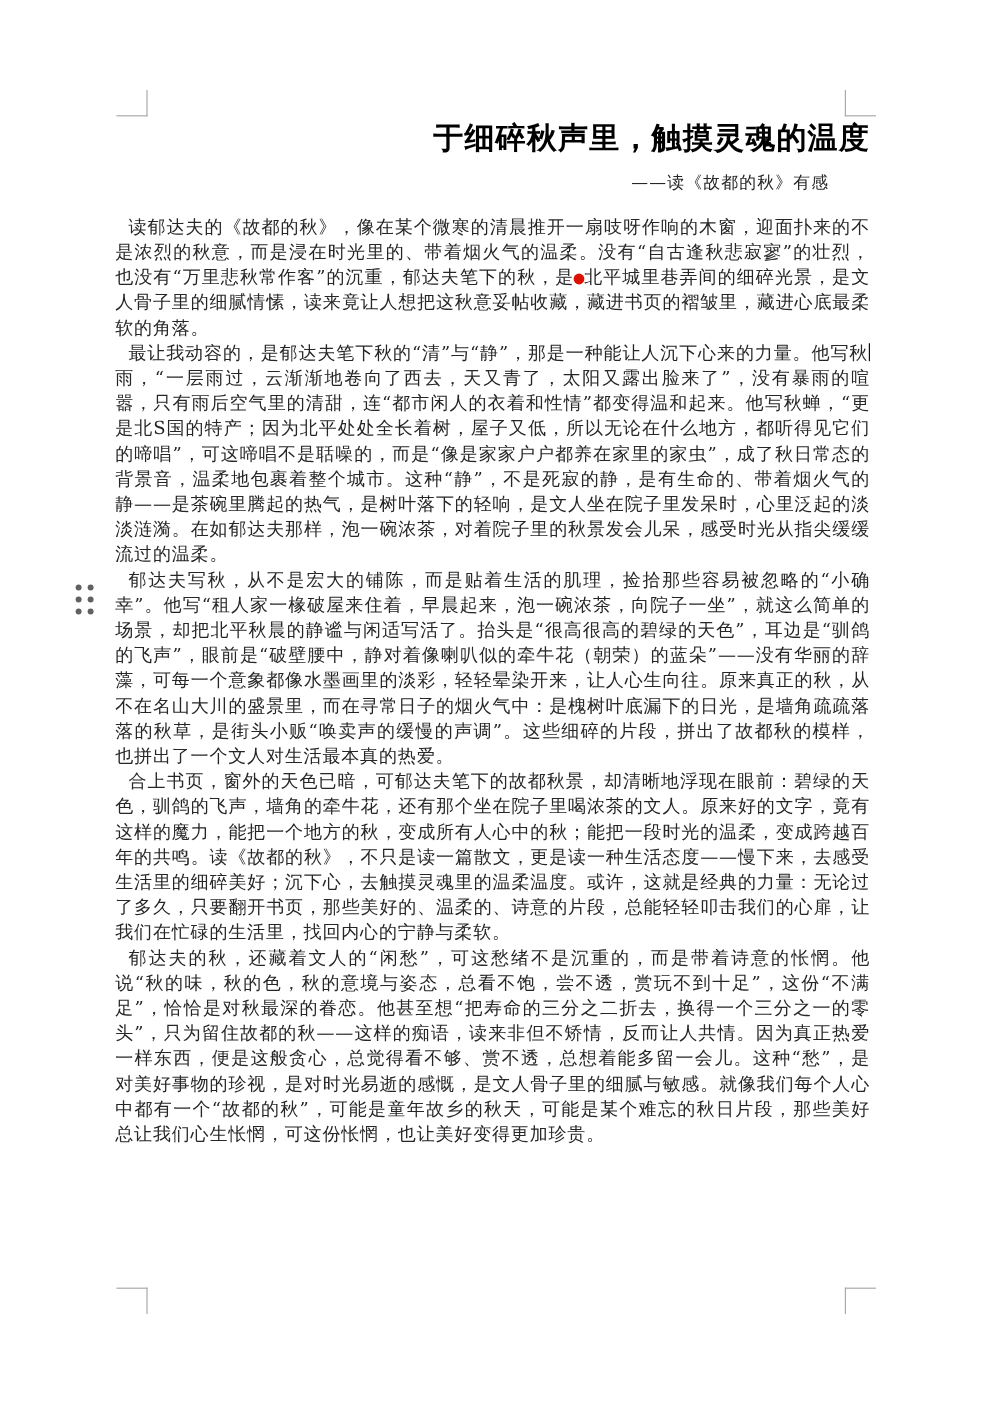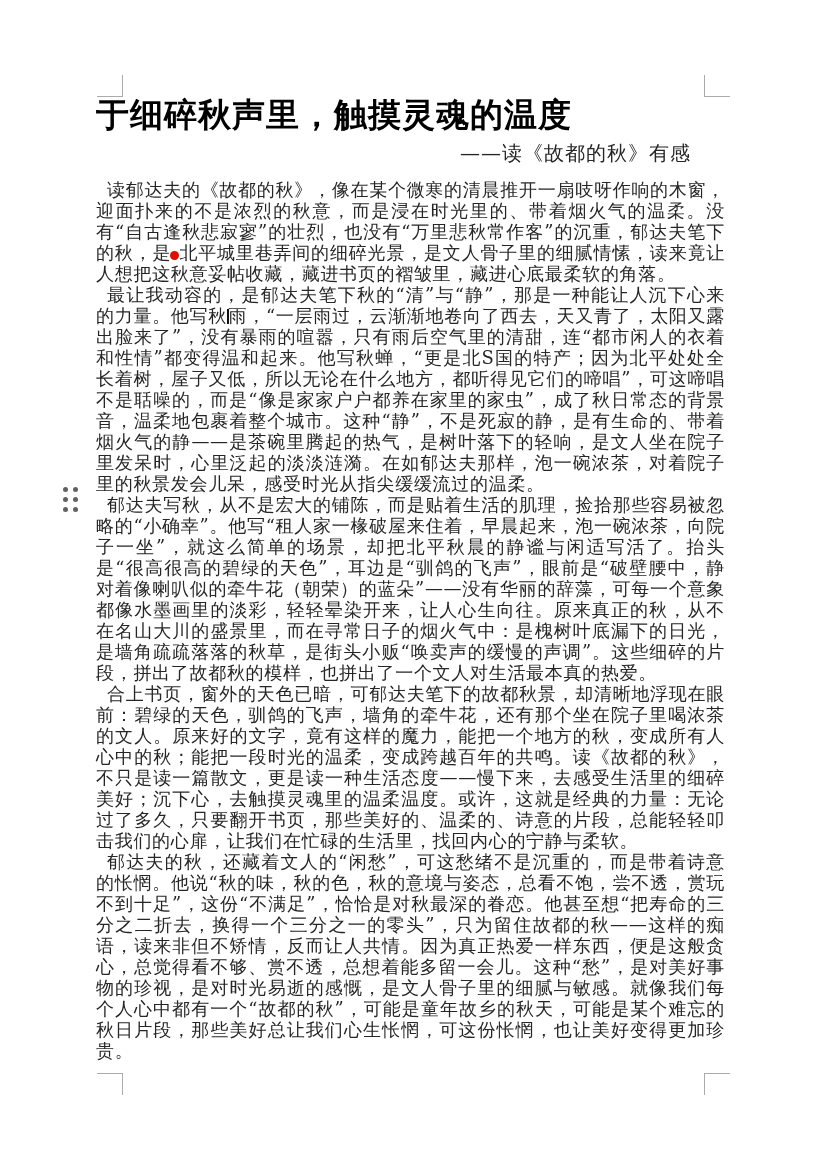--- a/index.html
+++ b/index.html
@@ -58,42 +58,42 @@
 
   .content {
     position: absolute;
     left: 96px;
     top: 97px;
     width: 629px;
     color: var(--text);
   }
   .essay-title {
     margin: 0;
-    text-align: left;
-    font-size: 33px;
+    text-align: right;
+    font-size: 25px;
     line-height: 36px;
     font-weight: bold;
     color: var(--title-text);
     letter-spacing: 1px;
   }
   .essay-subtitle {
     margin-top: 8px;
     text-align: right;
     padding-right: 34px;
-    font-size: 20px;
+    font-size: 14px;
     line-height: 24px;
     letter-spacing: 1px;
     color: var(--text);
   }
   .body-text {
     margin-top: 14px;
   }
   .body-text p {
     margin: 0;
-    font-size: 18px;
+    font-size: 15px;
     line-height: 21px;
     letter-spacing: 0.7px;
     text-align: justify;
     text-indent: 11px;
     color: var(--text);
     cursor: text;
   }
   .red-dot {
     display: inline-block;
     width: 9px;

